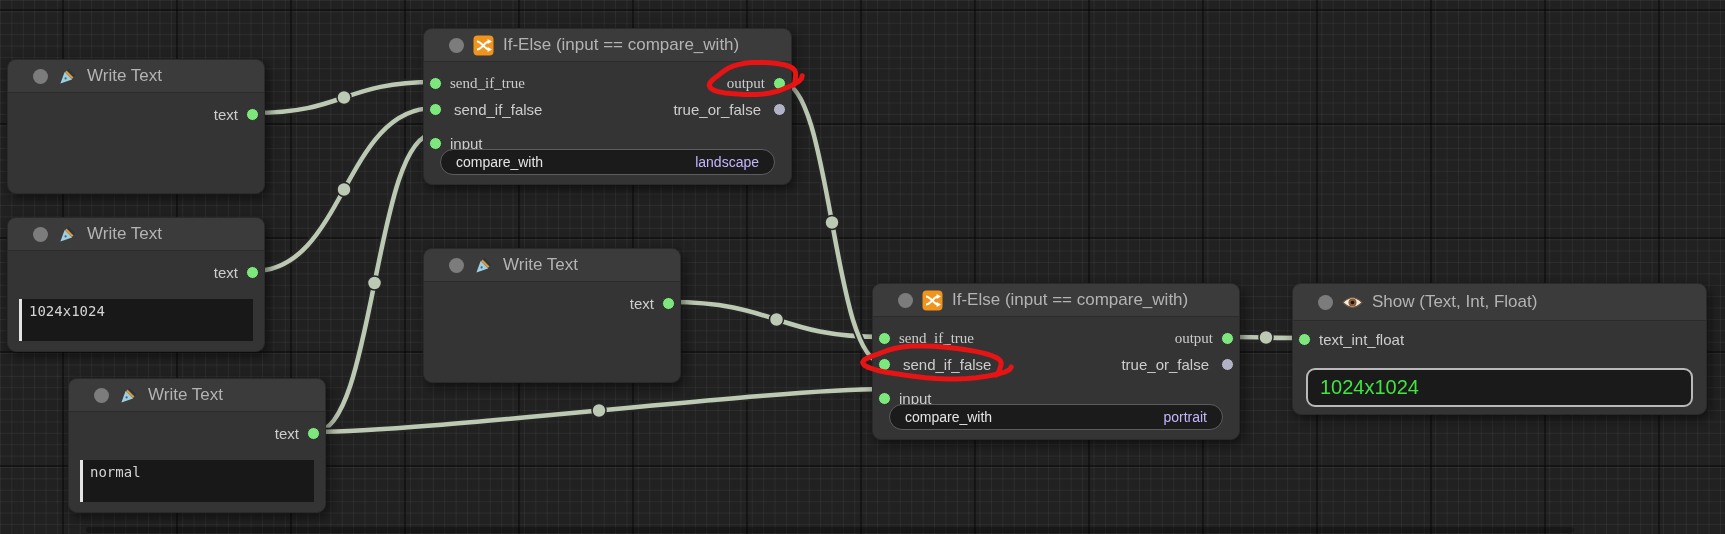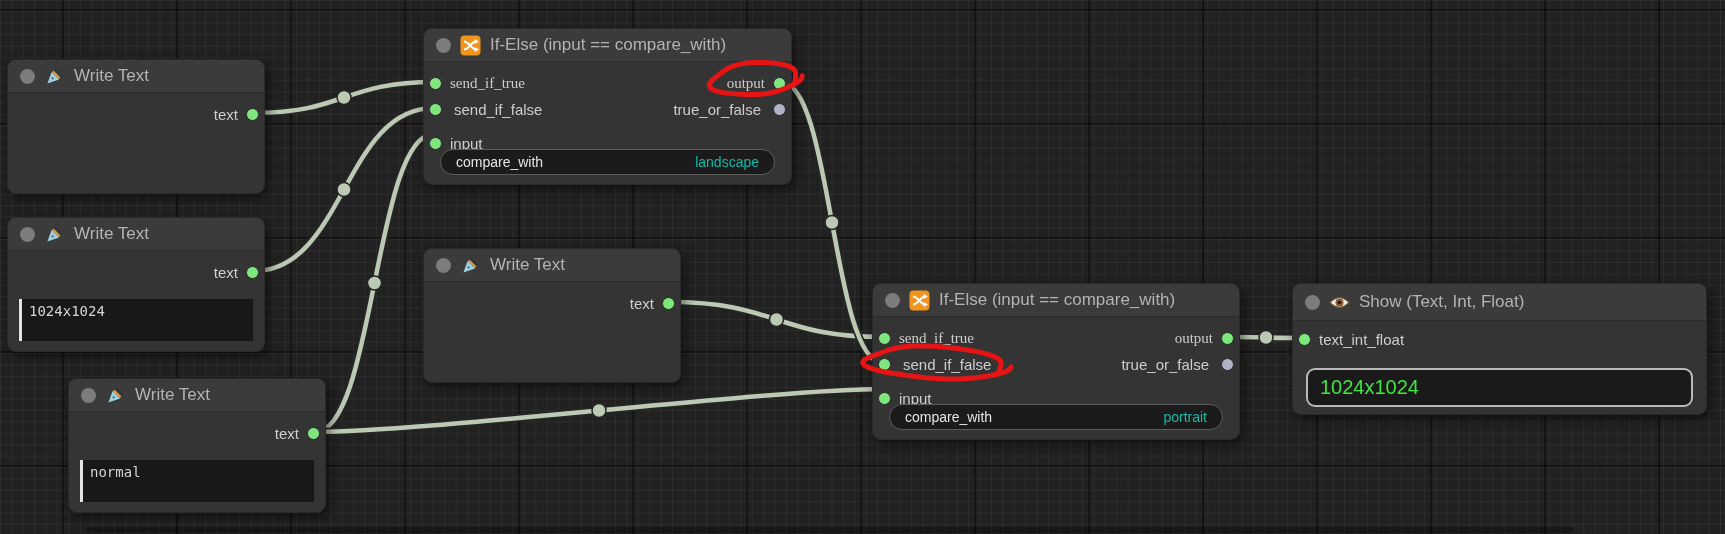--- a/index.html
+++ b/index.html
@@ -17,42 +17,42 @@
     background-position:62px 9px,62px 9px,0 0,0 0;}
   #links-layer{position:absolute;inset:0;z-index:5;pointer-events:none;}
   #annotation-layer{position:absolute;inset:0;z-index:50;pointer-events:none;}
   #hscrollbar{position:absolute;left:86px;top:527px;width:1488px;height:6px;
     background:rgba(0,0,0,0.30);border-radius:3px;z-index:2;}
 
   .node{position:absolute;z-index:10;background:#343434;border:1px solid #2a2a2a;
     border-radius:9px;box-shadow:3px 4px 12px rgba(0,0,0,0.55);color:#c6c6c6;}
   .node-title{position:absolute;top:0;left:0;right:0;height:33px;background:#3b3b3b;
     border-radius:8px 8px 0 0;border-bottom:1px solid #2b2b2b;display:flex;
-    align-items:center;padding-left:12px;gap:9px;text-align:right;}
+    align-items:center;padding-left:25px;gap:9px;text-align:right;}
   .show .node-title{height:37px;}
   .collapse-dot{width:15px;height:15px;border-radius:50%;background:#7c7c7c;flex:0 0 auto;}
   .title-icon{width:21px;height:21px;display:flex;align-items:center;justify-content:center;flex:0 0 auto;}
   .title-text{font-size:17px;color:#b3b3b3;white-space:nowrap;}
 
   .port-row{position:absolute;height:20px;display:flex;align-items:center;gap:8px;
     font-size:15px;color:#cdcdcd;}
   .port-row.in{left:5px;}
   .port-row.out{right:5px;flex-direction:row-reverse;}
   .r1{top:44px;font-family:Liberation Serif, serif;} .r2{top:70px;gap:12px;} .r3{top:104px;justify-content:flex-end;}
   .wt-out{top:44px;} .show-in{top:45px;}
   .port-dot{width:13px;height:13px;border-radius:50%;border:1px solid #2c2c2c;flex:0 0 auto;}
   .port-dot.green{background:var(--port-green,#7de77d);}
   .port-dot.gray{background:var(--port-gray,#b2b2c6);}
   .port-label{white-space:nowrap;}
 
   .widget-pill{position:absolute;left:16px;right:16px;top:120px;height:26px;
     background:#1b1b1b;border:1px solid #5c5c5c;border-radius:13px;display:flex;
     align-items:center;justify-content:space-between;padding:0 15px;font-size:14px;}
   .widget-name{color:#e5e5e5;}
-  .widget-value{color:#14b8a6;}
+  .widget-value{color:#c4b5fd;}
 
   .wt-text{position:absolute;left:11px;right:11px;top:81px;height:42px;background:#181818;
     border-left:3px solid #e3e3e3;color:#d4d4d4;font-family:"DejaVu Sans Mono",monospace;
     font-size:14px;padding:3px 7px;line-height:18px;}
 
   .show-box{position:absolute;left:13px;right:13px;top:84px;height:39px;background:#1a1a1a;
     border:2px solid #b9b9b9;border-radius:9px;display:flex;align-items:center;
     padding:0 12px;font-size:20px;color:var(--show-green,#3fe63f);}
 </style>
 </head>

